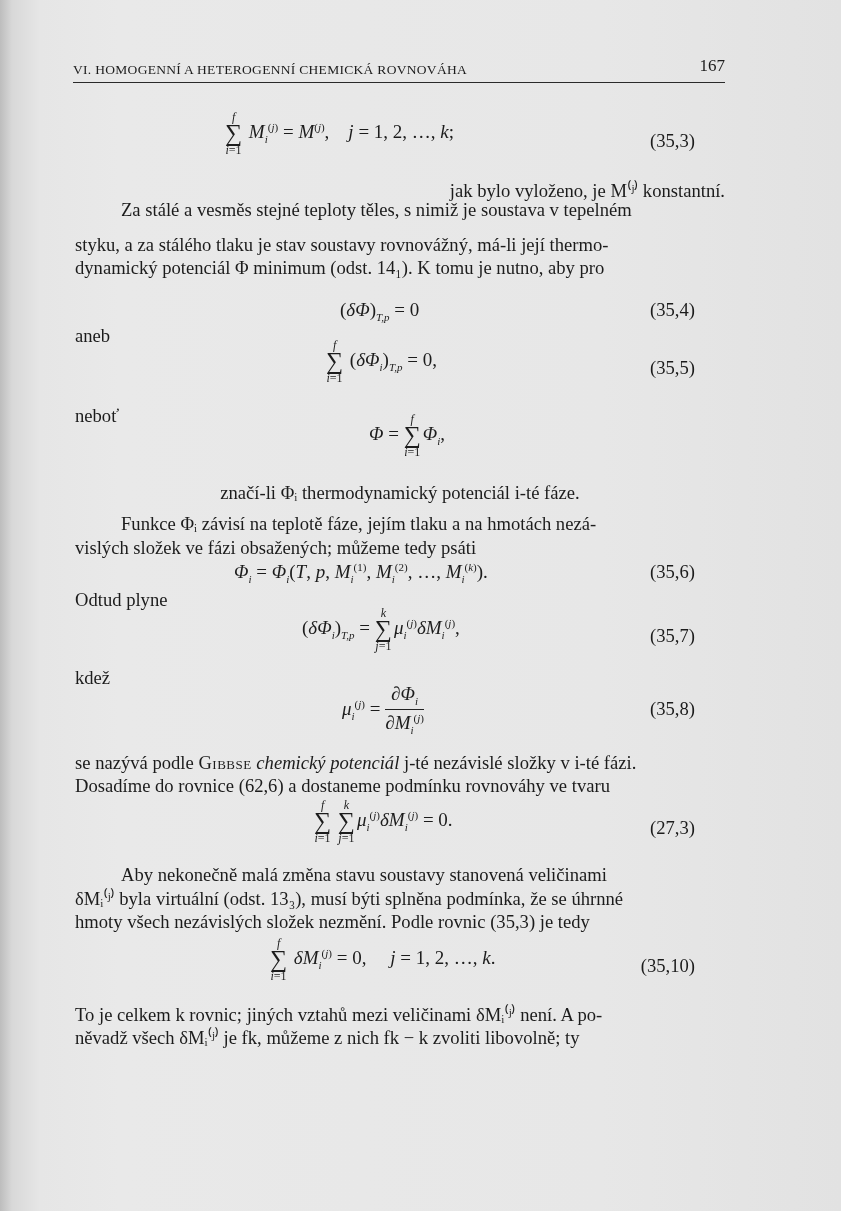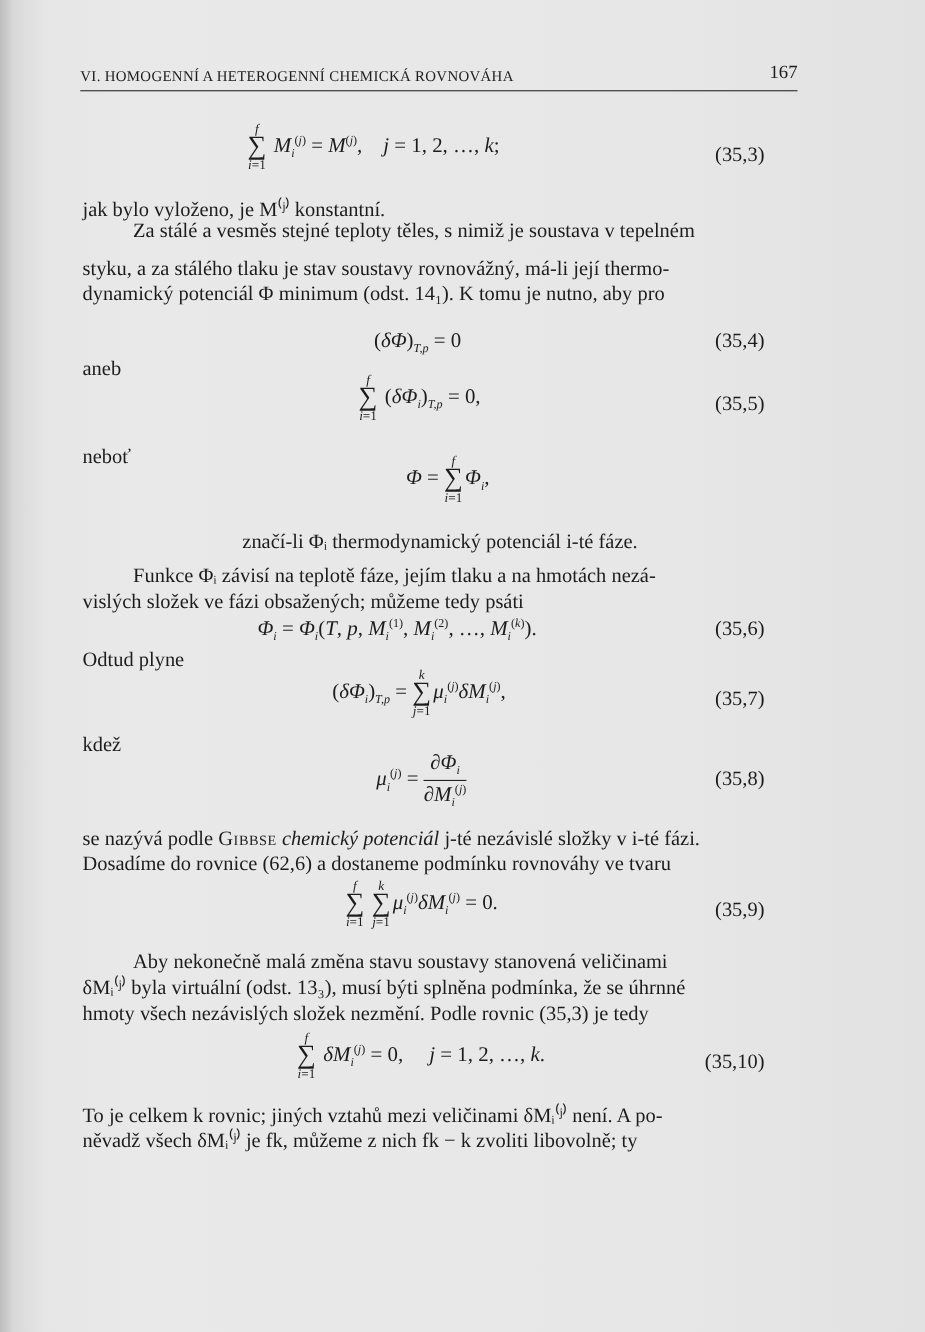--- a/index.html
+++ b/index.html
@@ -57,21 +57,21 @@
     <span class="running-head">VI. HOMOGENNÍ A HETEROGENNÍ CHEMICKÁ ROVNOVÁHA</span>
     <span class="page-number">167</span>
   </div>
 
   <div class="eq" style="left:225px; top:112px;">
     <span class="sum"><span class="up">f</span><span class="sym">∑</span><span class="lo"><i>i</i>=1</span></span>
     <i>M</i><sub><i>i</i></sub><sup>(<i>j</i>)</sup> = <i>M</i><sup>(<i>j</i>)</sup>,&nbsp;&nbsp;&nbsp; <i>j</i> = 1, 2, …, <i>k</i>;
   </div>
   <div class="eqno" style="top:130px;">(35,3)</div>
 
-  <div class="line" style="top:180px;">jak bylo vyloženo, je M⁽ʲ⁾ konstantní.</div>
+  <div class="line" style="top:180px;text-align:right;">jak bylo vyloženo, je M⁽ʲ⁾ konstantní.</div>
 
   <div class="line indent" style="top:199px;">Za stálé a vesměs stejné teploty těles, s nimiž je soustava v tepelném</div>
   <div class="line" style="top:234px;">styku, a za stálého tlaku je stav soustavy rovnovážný, má-li její thermo-</div>
   <div class="line" style="top:257px;">dynamický potenciál Φ minimum (odst. 14₁). K tomu je nutno, aby pro</div>
 
   <div class="eq" style="left:340px; top:299px;">
     (<i>δΦ</i>)<sub><i>T,p</i></sub> = 0
   </div>
   <div class="eqno" style="top:299px;">(35,4)</div>
 
@@ -116,21 +116,21 @@
 
   <div class="line" style="top:752px;">
     <span>se nazývá podle </span><span class="sc">Gibbse</span><i> chemický potenciál</i><span> j-té nezávislé složky v i-té fázi.</span>
   </div>
   <div class="line" style="top:775px;">Dosadíme do rovnice (62,6) a dostaneme podmínku rovnováhy ve tvaru</div>
 
   <div class="eq" style="left:314px; top:800px;">
     <span class="sum"><span class="up">f</span><span class="sym">∑</span><span class="lo"><i>i</i>=1</span></span>
     <span class="sum"><span class="up">k</span><span class="sym">∑</span><span class="lo"><i>j</i>=1</span></span><i>μ</i><sub><i>i</i></sub><sup>(<i>j</i>)</sup><i>δM</i><sub><i>i</i></sub><sup>(<i>j</i>)</sup> = 0.
   </div>
-  <div class="eqno" style="top:817px;">(35,9)</div>
+  <div class="eqno" style="top:817px;">(27,3)</div>
 
   <div class="line indent" style="top:864px;">Aby nekonečně malá změna stavu soustavy stanovená veličinami</div>
   <div class="line" style="top:888px;">δMᵢ⁽ʲ⁾ byla virtuální (odst. 13₃), musí býti splněna podmínka, že se úhrnné</div>
   <div class="line" style="top:911px;">hmoty všech nezávislých složek nezmění. Podle rovnic (35,3) je tedy</div>
 
   <div class="eq" style="left:270px; top:938px;">
     <span class="sum"><span class="up">f</span><span class="sym">∑</span><span class="lo"><i>i</i>=1</span></span>
     <i>δM</i><sub><i>i</i></sub><sup>(<i>j</i>)</sup> = 0,&nbsp;&nbsp;&nbsp;&nbsp; <i>j</i> = 1, 2, …, <i>k</i>.
   </div>
   <div class="eqno" style="top:955px;">(35,10)</div>

